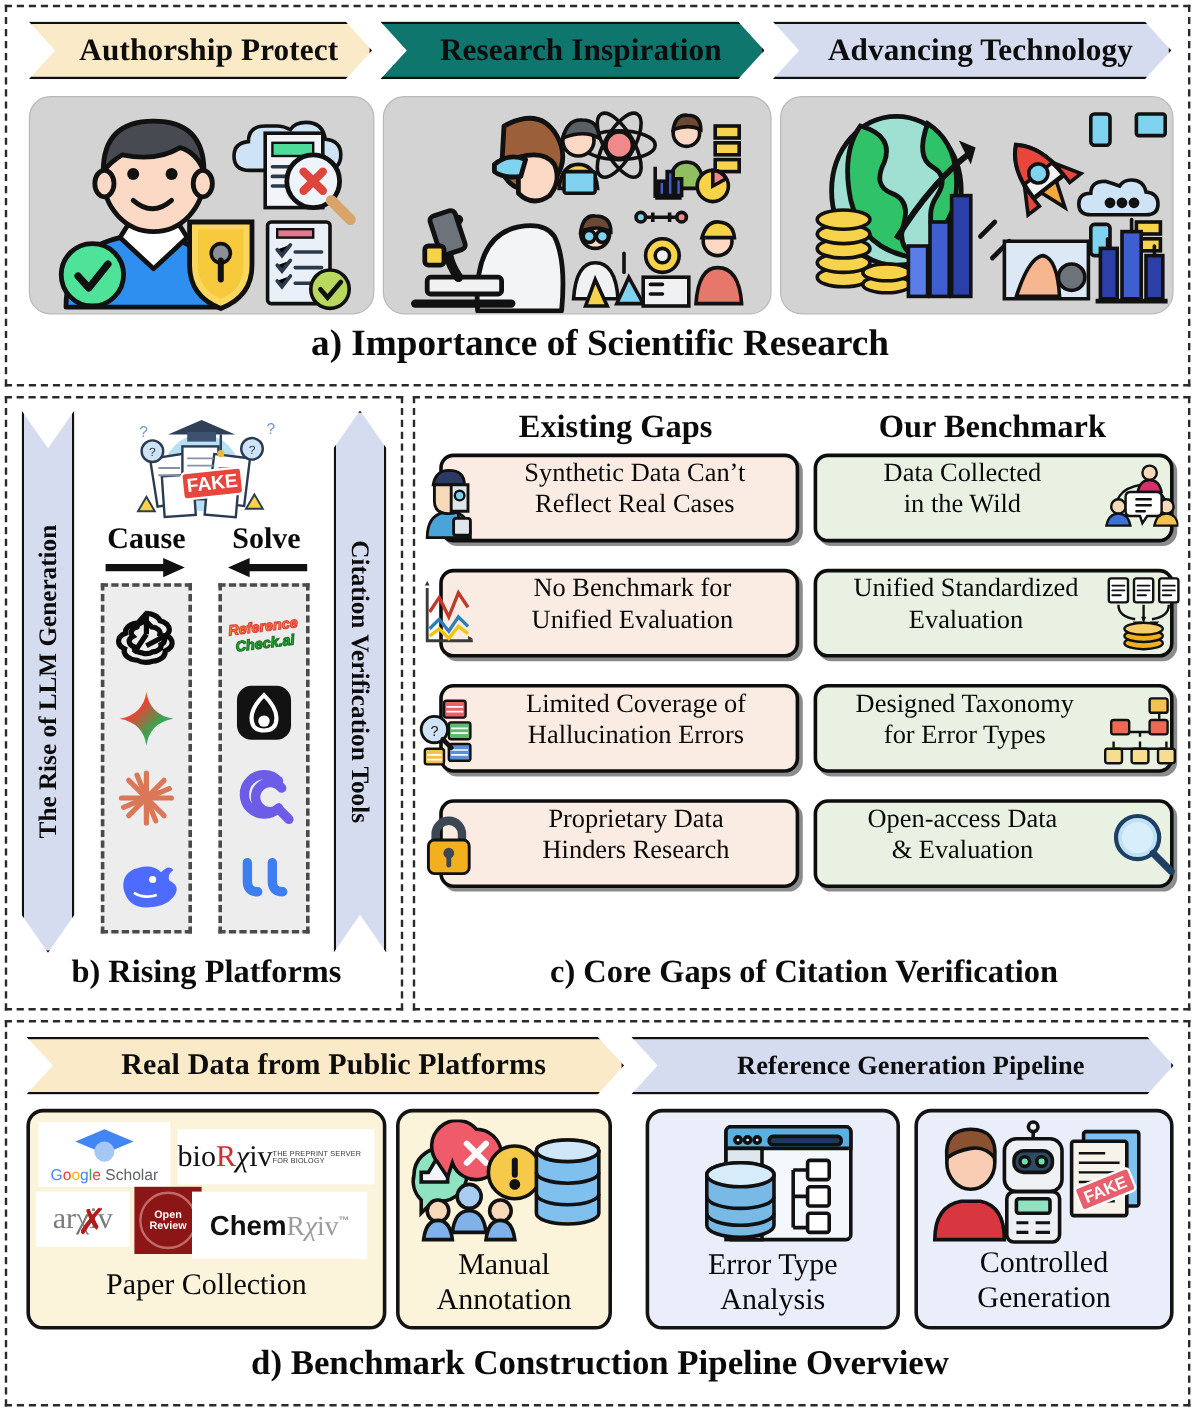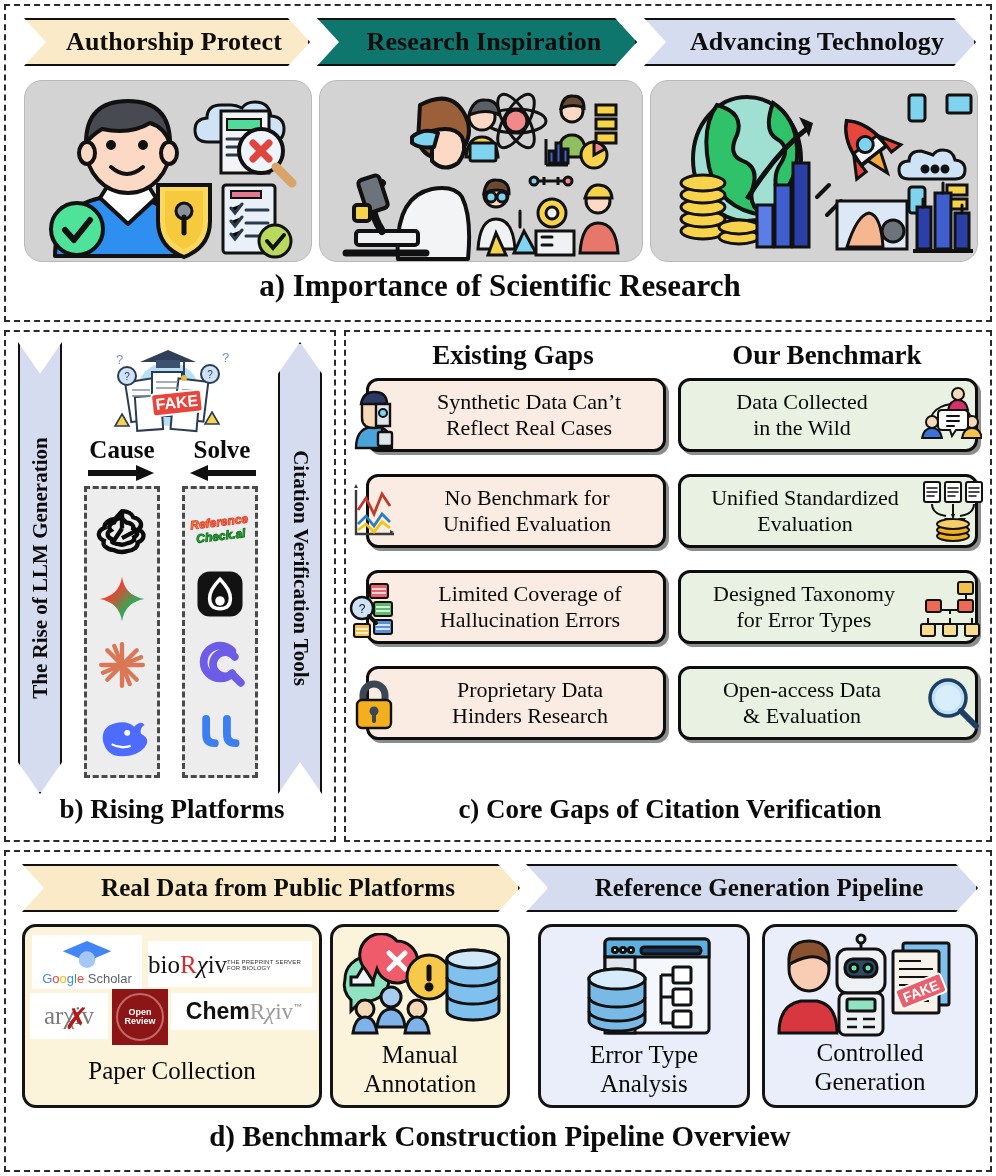--- a/index.html
+++ b/index.html
@@ -45,21 +45,21 @@
 
   .dashbox{position:absolute;border:3px dashed #4a4a4a;background:#ededed;box-sizing:border-box;
            display:flex;flex-direction:column;align-items:center;justify-content:space-around;}
 
   .cslabel{position:absolute;font-family:"Liberation Serif",serif;font-weight:bold;font-size:25px;color:#0b0b0b;}
 
   
   .colhead{position:absolute;font-family:"Liberation Serif",serif;font-weight:bold;font-size:27px;
            color:#0b0b0b;text-align:center;}
   .cbox{position:absolute;border:3px solid #0d0d0d;border-radius:12px;box-sizing:border-box;
-        display:flex;align-items:center;justify-content:center;text-align:center;
+        display:flex;align-items:flex-start;justify-content:center;text-align:center;
         box-shadow:3px 3px 0 rgba(0,0,0,.45);}
   .cbox.gap{background:#fbece3;}
   .cbox.bench{background:#e9f2e2;}
   .cbox .txt{font-family:"Liberation Serif",serif;font-size:22px;line-height:1.16;color:#090909;
              white-space:pre-line;}
 
   
   .dcard{position:absolute;border:3px solid #141414;border-radius:14px;box-sizing:border-box;
          display:flex;flex-direction:column;align-items:center;}
   .dcard.cream{background:#fbf3da;}
@@ -562,21 +562,21 @@
 
     <div class="caption" style="left:0;top:462px;width:648px;font-size:27px;">c) Core Gaps of Citation Verification</div>
   </div>
 
   <div class="panel" id="panel-d">
 
     <div class="chev yellow" style="left:16px;top:12px;width:498px;height:48px;">
       <span style="font-size:25px;">Real Data from Public Platforms</span>
     </div>
     <div class="chev blue" style="left:520px;top:12px;width:452px;height:48px;">
-      <span style="font-size:25px;font-family:Liberation Serif, serif;">Reference Generation Pipeline</span>
+      <span style="font-size:22px;font-family:Liberation Serif, serif;">Reference Generation Pipeline</span>
     </div>
 
     <div class="dcard cream" style="left:16px;top:72px;width:300px;height:184px;">
       <div style="position:relative;width:300px;height:120px;">
         <div class="logo-tile" style="left:10px;top:8px;width:110px;height:54px;flex-direction:column;">
           <svg viewBox="0 0 60 34" width="56" height="32">
             <path d="M30 2 L56 13 L30 24 L4 13 z" fill="#4285f4"></path>
             <circle cx="30" cy="22" r="9" fill="#a5c7f4"></circle>
           </svg>
           <div style="font-size:13px;white-space:nowrap;font-family:'Liberation Sans',sans-serif;">
@@ -591,21 +591,21 @@
           <div style="font-family:'Liberation Serif',serif;font-size:25px;color:#7a7a7a;position:relative;">
             ar<span style="color:#7a7a7a;">χ</span>iv
             <span style="position:absolute;left:20px;top:2px;color:#b31b1b;font-size:30px;line-height:1;">✗</span>
           </div>
         </div>
         <div class="logo-tile" style="left:90px;top:62px;width:56px;height:56px;background:#8c1515;">
           <div style="width:44px;height:44px;border:2px solid #c06a6a;border-radius:50%;display:flex;align-items:center;justify-content:center;">
             <div class="tiny" style="color:#fff;font-size:9px;font-weight:bold;text-align:center;line-height:1.05;">Open<br>Review</div>
           </div>
         </div>
-        <div class="logo-tile" style="left:149px;top:66px;width:146px;height:37px;">
+        <div class="logo-tile" style="left:138px;top:66px;width:146px;height:56px;">
           <div style="font-family:'Liberation Sans',sans-serif;font-size:23px;font-weight:bold;color:#111;white-space:nowrap;">
             Chem<span style="font-weight:normal;color:#9b9b9b;font-family:'Liberation Serif',serif;">R<span style="font-style:italic;">χ</span>iv</span><span style="font-size:9px;vertical-align:super;color:#9b9b9b;">™</span>
           </div>
         </div>
       </div>
       <div class="dlabel" style="margin-top:10px;font-size:25px;">Paper Collection</div>
     </div>
 
     <div class="dcard cream" style="left:324px;top:72px;width:180px;height:184px;">
       <svg viewBox="0 0 170 104" width="170" height="104" style="margin-top:6px;">

